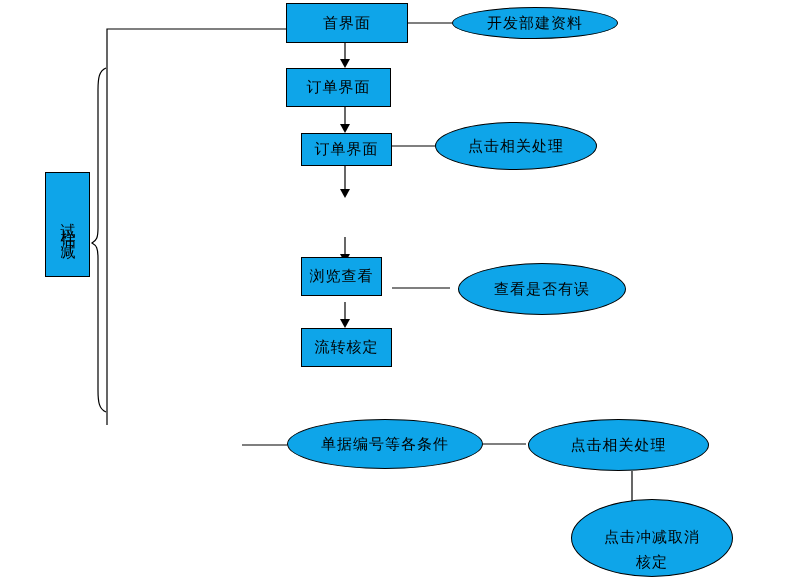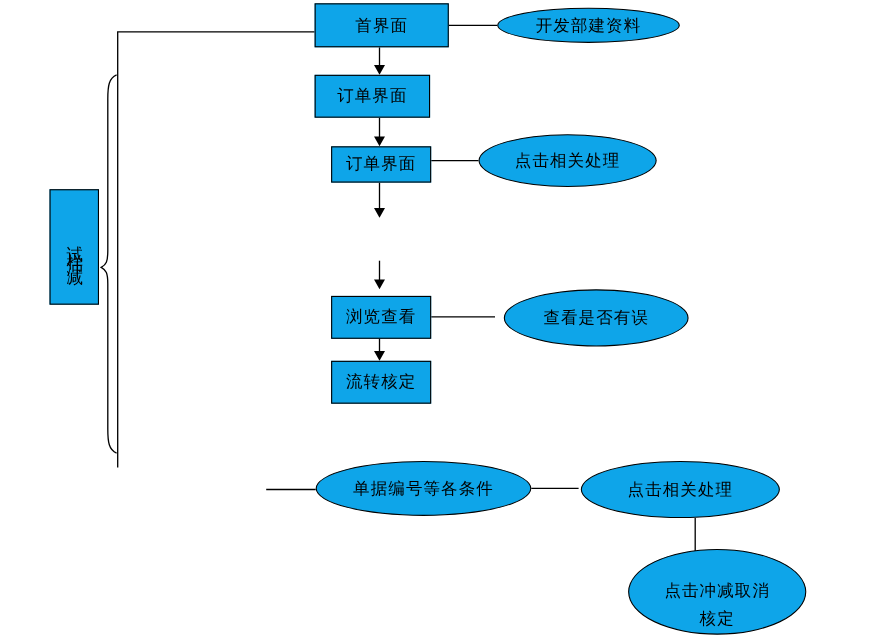--- a/index.html
+++ b/index.html
@@ -53,21 +53,21 @@
       <polygon points="340,254 350,254 345,263"></polygon>
       <polygon points="340,319 350,319 345,328"></polygon>
     </g>
   </svg>
 
   <div class="node rect vertical" style="left:45px;top:172px;width:45px;height:105px">试样冲减</div>
 
   <div class="node rect" style="left:286px;top:3px;width:122px;height:40px">首界面</div>
   <div class="node rect" style="left:286px;top:68px;width:105px;height:39px">订单界面</div>
   <div class="node rect" style="left:301px;top:133px;width:91px;height:33px">订单界面</div>
-  <div class="node rect" style="left:301px;top:269px;width:91px;height:39px">浏览查看</div>
+  <div class="node rect" style="left:301px;top:257px;width:81px;height:39px">浏览查看</div>
   <div class="node ellipse" style="left:452px;top:7px;width:166px;height:32px">开发部建资料</div>
 
   <div class="node rect" style="left:301px;top:328px;width:91px;height:39px">流转核定</div>
   <div class="node ellipse" style="left:435px;top:122px;width:162px;height:48px">点击相关处理</div>
   <div class="node ellipse" style="left:458px;top:263px;width:168px;height:52px">查看是否有误</div>
 
   <div class="node ellipse" style="left:287px;top:419px;width:196px;height:50px">单据编号等各条件</div>
   <div class="node ellipse" style="left:528px;top:419px;width:181px;height:52px">点击相关处理</div>
   <div class="node ellipse" style="left:571px;top:499px;width:162px;height:78px">
     <span class="wrap-label">点击冲减取消核定</span>

